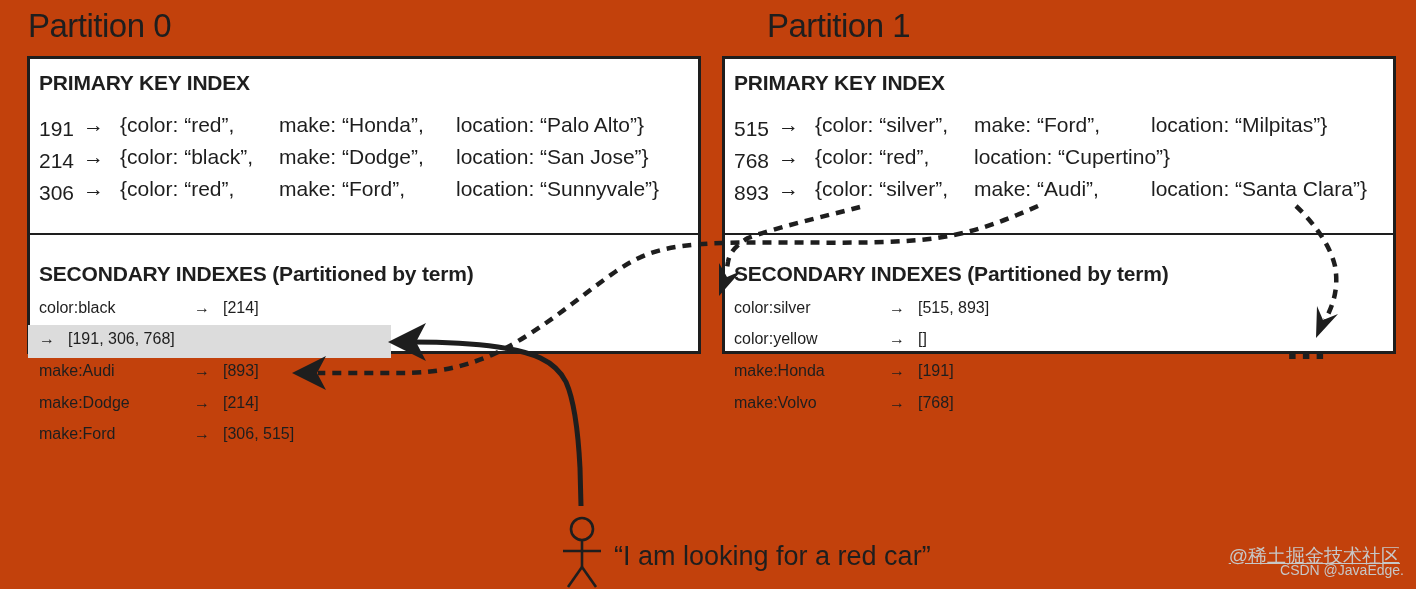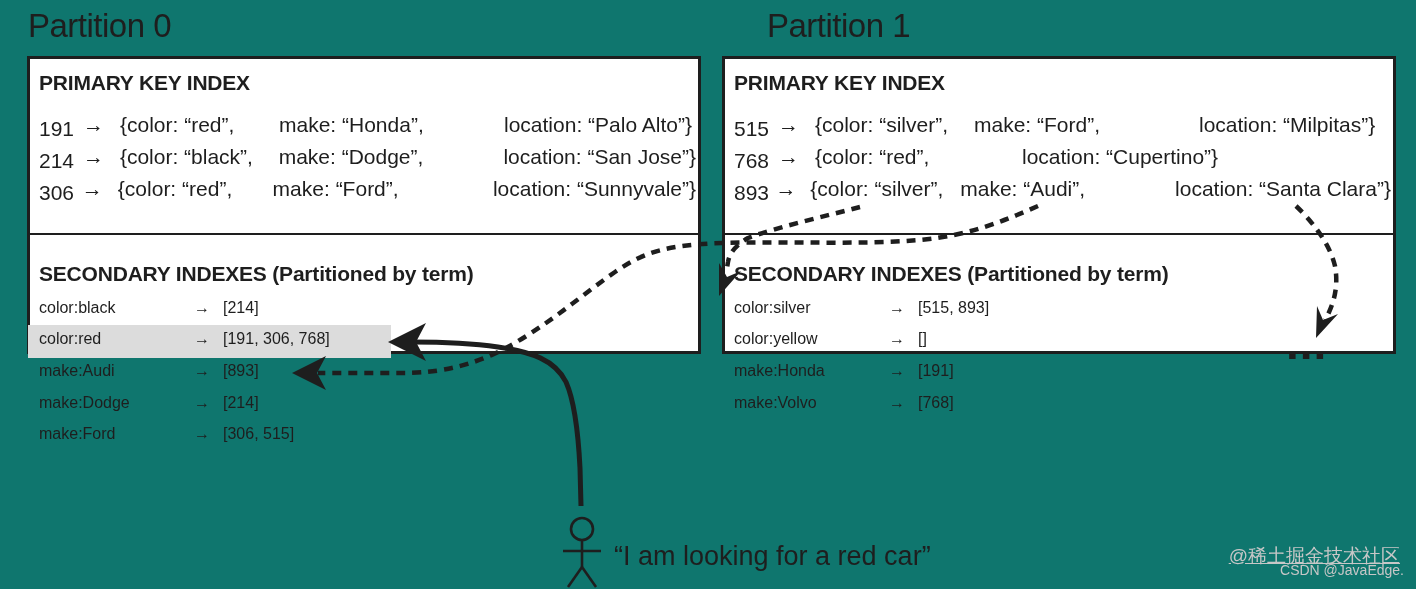--- a/index.html
+++ b/index.html
@@ -1,38 +1,38 @@
 <!DOCTYPE html>
 <html><head>
 <meta charset="utf-8">
 <title>Term-partitioned secondary indexes</title>
 <style>
   html,body{margin:0;padding:0;background:#fff;}
   .canvas{
-    position:relative;width:1416px;height:589px;background:#0f766e;
+    position:relative;width:1416px;height:589px;background:#c2410c;
     font-family:"Liberation Sans","DejaVu Sans",sans-serif;color:#1e1e1e;
     overflow:hidden;
   }
   .ptitle{position:absolute;top:7px;font-size:33px;font-weight:400;letter-spacing:-0.5px;white-space:nowrap;}
   .ptitle.p0{left:28px;}
   .ptitle.p1{left:723px;margin-left:44px;}
   .pbox{position:absolute;top:56px;width:674px;height:298px;border:3px solid #1e1e1e;background:#fff;box-sizing:border-box;}
   .pbox.p0{left:27px;}
   .pbox.p1{left:722px;}
   .divider{position:absolute;left:0;right:0;top:174px;height:2px;background:#1e1e1e;}
   .idx-header{position:absolute;left:9px;font-size:21px;font-weight:700;white-space:nowrap;letter-spacing:-0.2px;}
   .idx-header.primary{top:12px;}
   .idx-header.secondary{top:203px;}
   .prim-rows{position:absolute;left:9px;top:50px;right:2px;}
   .prow{display:flex;height:32px;align-items:center;font-size:21px;white-space:nowrap;}
   .pid{width:44px;margin-top:8px;}
   .parrow{width:37px;}
   .pf1{width:159px;}
   .pf2{width:177px;}
-  .pf3{flex:1;margin-left:48px;}
+  .pf3{flex:1;}
   .sec-rows{position:absolute;left:9px;top:233px;right:2px;}
   .srow{display:flex;height:31.6px;align-items:center;font-size:16px;white-space:nowrap;position:relative;z-index:1;}
   .term{width:155px;}
   .sarrow{width:29px;}
   .hl-band{position:absolute;left:-2px;top:266px;width:363px;height:33px;background:#dcdcdc;z-index:0;}
   .mdots{position:absolute;left:1286px;top:320px;font-size:46px;font-weight:700;line-height:1;letter-spacing:1px;color:#1e1e1e;}
   .quote{position:absolute;left:614px;top:541px;font-size:27px;white-space:nowrap;}
   .wm{position:absolute;text-align:right;white-space:nowrap;}
   .wm1{right:16px;top:543px;font-size:19px;text-decoration:underline;}
   .wm2{right:12px;top:562px;font-size:14px;}
@@ -74,21 +74,20 @@
     </div>
     <div class="divider"></div>
     <div class="idx-header secondary">SECONDARY INDEXES (Partitioned by term)</div>
     <div class="sec-rows">
       <div class="srow">
         <span class="term">color:black</span>
           <span class="sarrow">→</span>
           <span class="sids">[214]</span>
       </div>
       <div class="srow">
-        <span class="term">color:red</span>
           <span class="sarrow">→</span>
           <span class="sids">[191, 306, 768]</span>
       </div>
       <div class="srow">
         <span class="term">make:Audi</span>
           <span class="sarrow">→</span>
           <span class="sids">[893]</span>
       </div>
       <div class="srow">
         <span class="term">make:Dodge</span>

